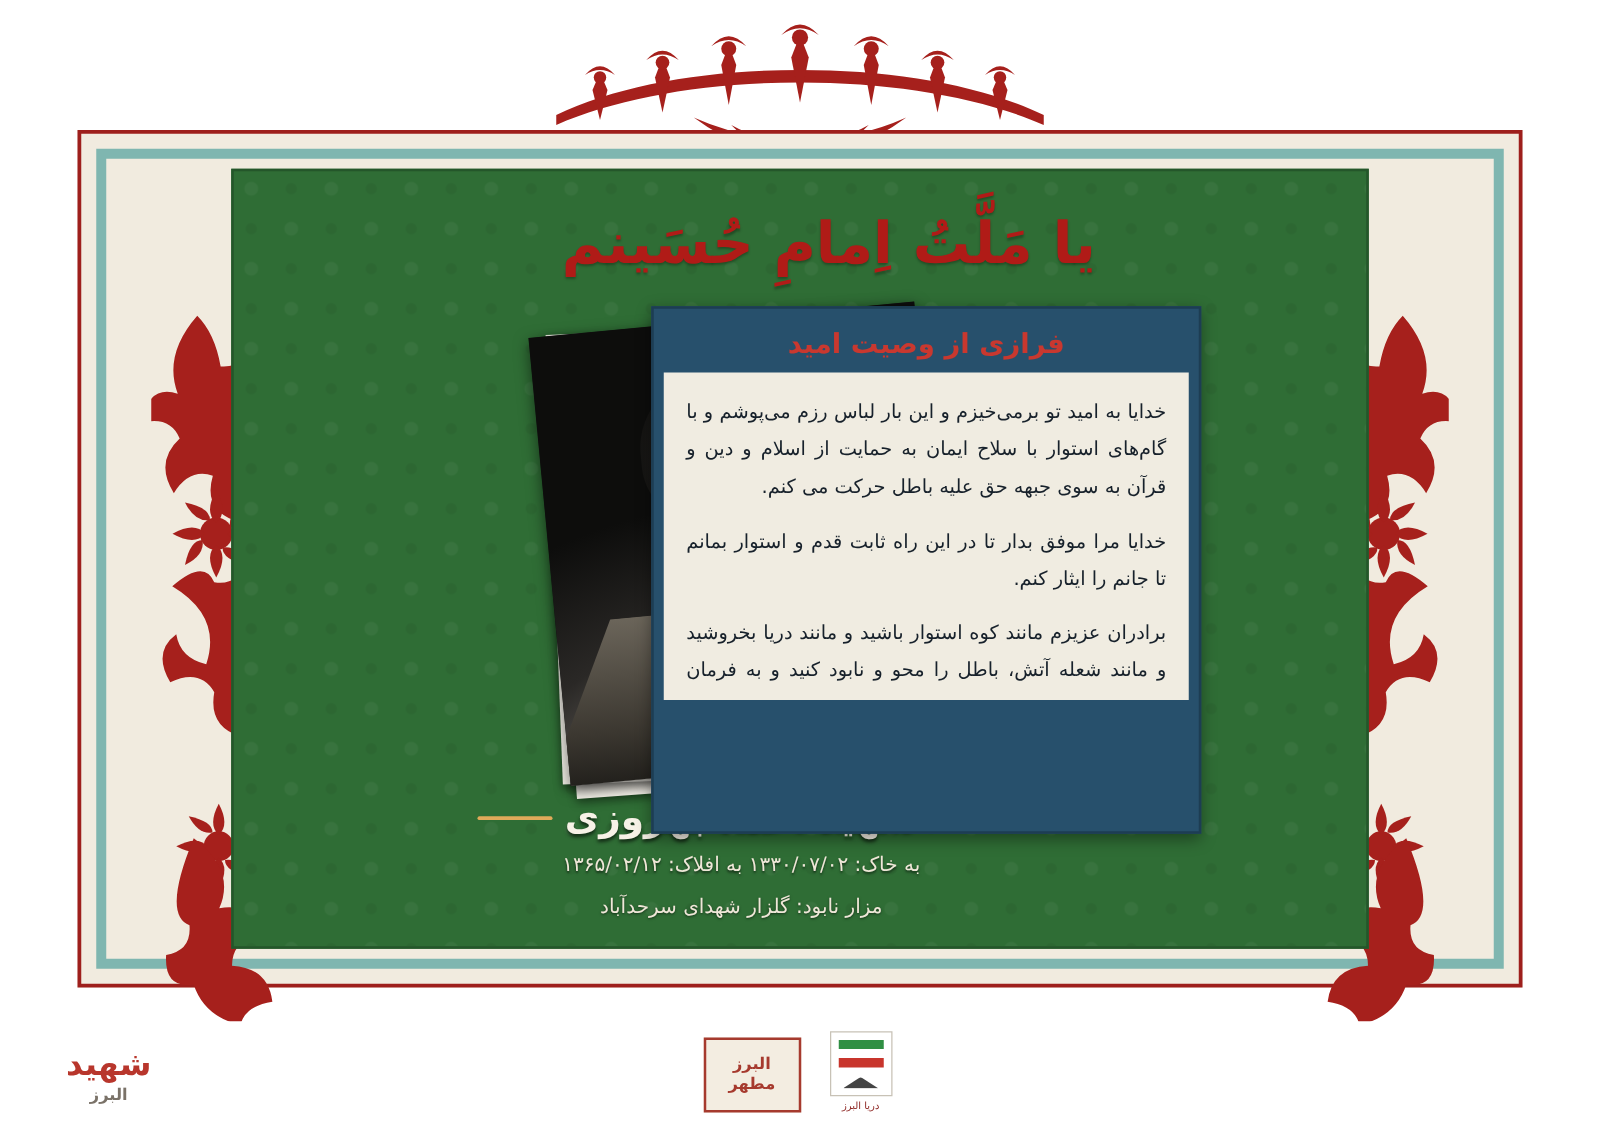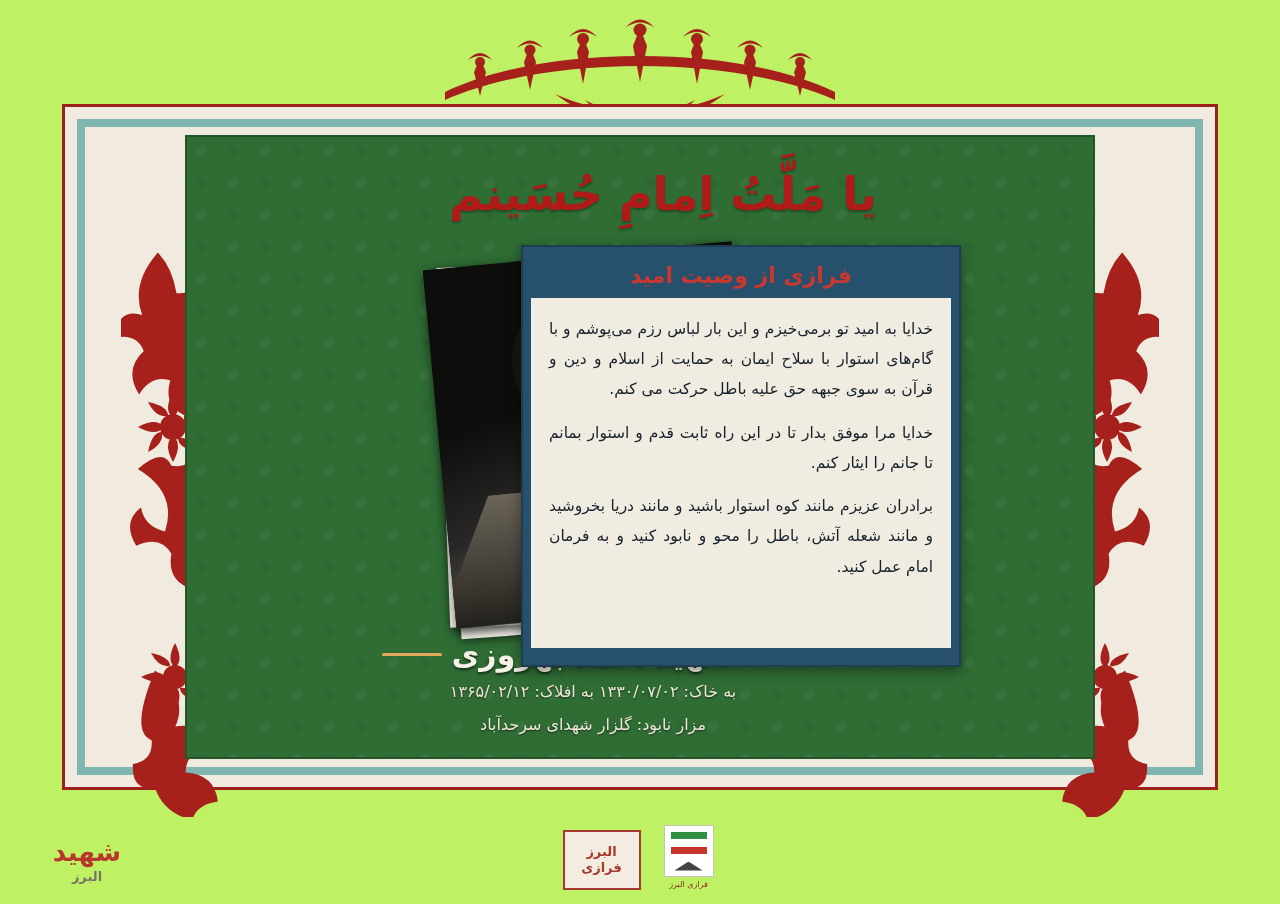--- a/index.html
+++ b/index.html
@@ -5,21 +5,21 @@
 <style>
   html,body{margin:0;padding:0;}
   body{
     width:1280px;height:904px;overflow:hidden;
     background:#efe9dd;
     font-family:"DejaVu Sans","Liberation Sans",sans-serif;
     position:relative;
   }
   #poster{
     position:absolute;inset:0;
-    background:#bef264;
+    background:#ffffff;
   }
 
   
   .frame-outer{
     position:absolute;
     left:62px;top:104px;right:62px;bottom:114px;
     border:3px solid #9e1f1c;
     background:#f1ebdf;
     box-sizing:border-box;
   }
@@ -152,21 +152,21 @@
     border:2px solid #1d3d53;
     box-shadow:0 4px 12px rgba(0,0,0,.4);
     box-sizing:border-box;padding:8px;
   }
   .will-title{
     color:#c9382f;font-size:22px;font-weight:bold;text-align:center;
     padding:8px 0 10px;letter-spacing:1px;
   }
   .will-body{
     background:#f0ece1;color:#17212b;
-    height:350px;overflow:hidden;
+    height:262px;overflow:hidden;
     padding:16px 18px;box-sizing:border-box;
     text-align:justify;direction:rtl;
     font-size:15.5px;line-height:1.95;
   }
   .will-body p{margin:0 0 13px;}
   .will-body p:last-child{margin-bottom:0;}
 
   
   .logo-row{
     position:absolute;left:1px;right:0;bottom:10px;height:96px;
@@ -373,22 +373,22 @@
       <div class="big">شهید</div>
       <div class="small">البرز</div>
     </div>
 
     <div class="logo-center">
       <div class="logo-edu">
         <div class="mark">
           <div class="flag"></div>
           <div class="book"></div>
         </div>
-        <div class="cap">فرازی البرز</div>
+        <div class="cap">دریا البرز</div>
       </div>
       <div class="logo-alborz">
         <span>البرز</span>
-        <span>فرازی</span>
+        <span>مطهر</span>
       </div>
     </div>
   </div>
 
 </div>
 
 </body></html>

